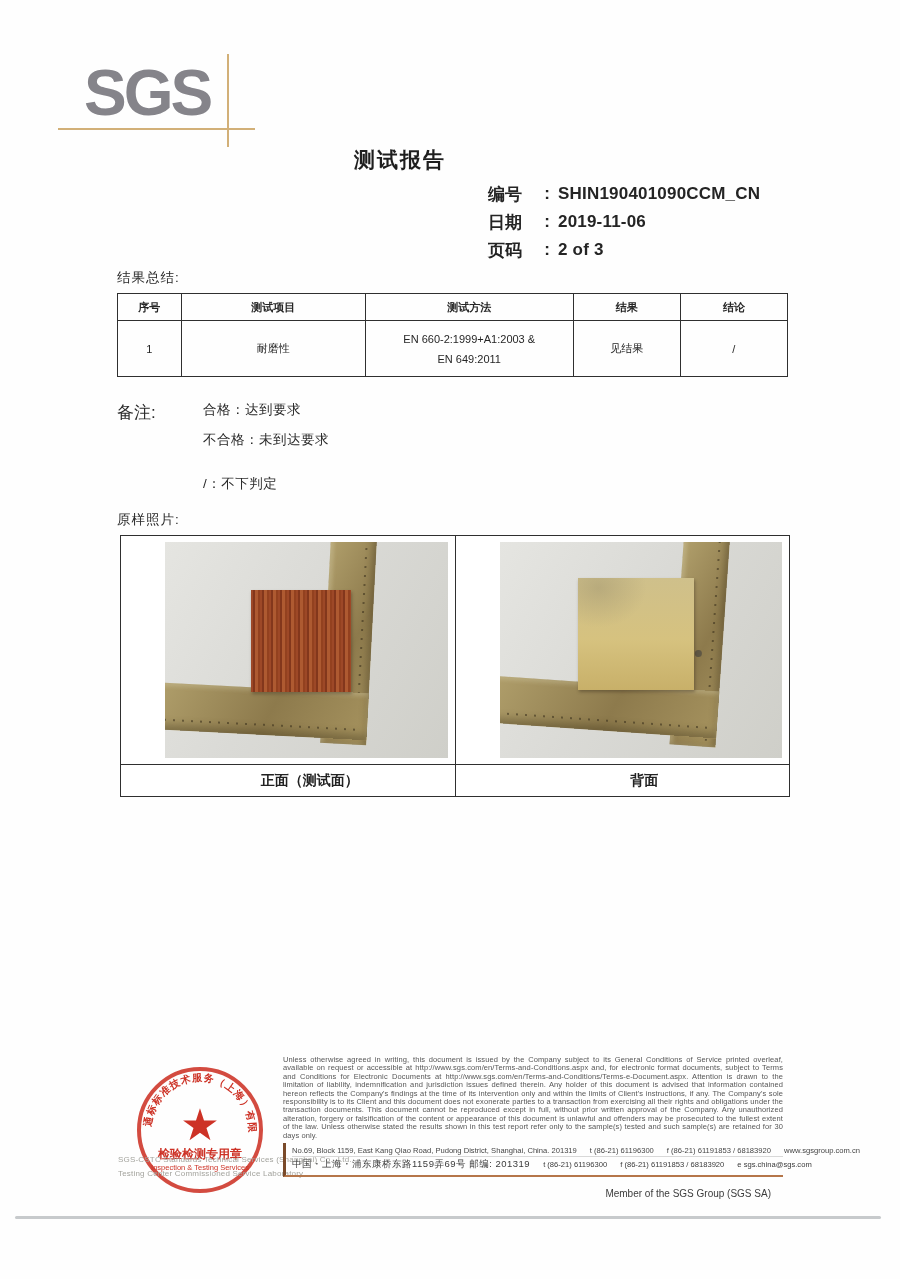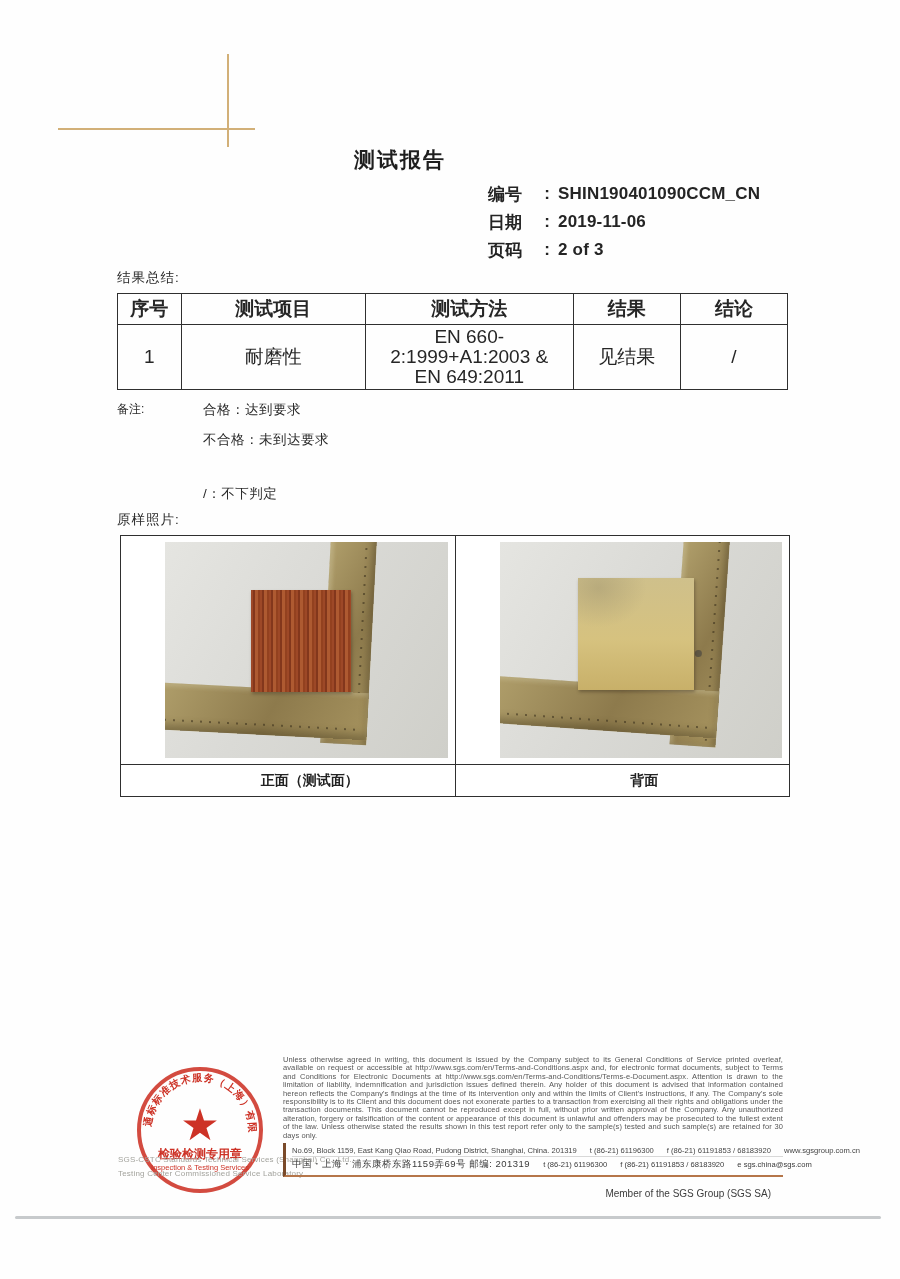--- a/index.html
+++ b/index.html
@@ -17,27 +17,27 @@
   .meta-row { display:flex; height:28px; align-items:center; font-size:17px; font-weight:bold; color:#242424; }
   .meta-label { width:48px; }
   .meta-colon { width:22px; text-align:center; }
   .meta-value { letter-spacing:.2px; }
 
   
   .section-label { position:absolute; font-size:13.5px; color:#2a2a2a; letter-spacing:1px;text-align:right; }
   .lbl-summary { left:117px; top:269px; }
   table.results { position:absolute; left:117px; top:293px; width:671px; border-collapse:collapse; table-layout:fixed; }
   table.results th, table.results td { border:1.6px solid #2f2f2f; text-align:center; vertical-align:middle;
-      font-size:19px; color:#262626; padding:2px 4px; }
+      font-size:11px; color:#262626; padding:2px 4px; }
   table.results th { height:27px; font-weight:bold; }
   table.results td { height:56px; }
   .method-cell div { line-height:20px; }
 
   
-  .remark-label { position:absolute; left:117px; top:401px; font-size:12px; color:#2a2a2a; }
+  .remark-label { position:absolute; left:117px; top:401px; font-size:17px; color:#2a2a2a; }
   .remark-item { position:absolute; left:203px; font-size:13.5px; color:#2a2a2a; letter-spacing:.5px; }
 
   
   .lbl-photos { left:117px; top:511px; }
   table.photos { position:absolute; left:120px; top:535px; width:670px; border-collapse:collapse; table-layout:fixed; }
   table.photos td { border:1.6px solid #2f2f2f; background:#ffffff;padding-left:44px; }
   td.photo-cell { padding:6px 7px; height:229px; }
   td.caption-cell { height:32px; text-align:center; font-size:14px; font-weight:bold; color:#222; }
   .photo { position:relative; width:100%; height:216px; overflow:hidden;
            background:linear-gradient(120deg,#e5e5e1 0%,#dadad6 45%,#cfcfc9 100%); }
@@ -78,20 +78,21 @@
   .addr-row.cn { font-size:7.6px; color:#3a3a3a; height:15px; }
   .addr-cn-main { font-size:9.5px; font-weight:normal; letter-spacing:.5px;text-align:right; }
   .member { margin-top:11px; text-align:right; padding-right:12px; font-size:10px; color:#3c3c3c; }
   .page-edge { position:absolute; left:15px; top:1216px; width:866px; height:3px; background:#c7cacc; border-radius:2px; }
 </style>
 </head>
 <body>
 
 <div class="page">
 
+  <div class="logo-text">SGS</div>
   <div class="logo-line-h"></div>
   <div class="logo-line-v"></div>
   <div class="report-title">测试报告</div>
 
   <div class="meta">
     <div class="meta-row">
       <span class="meta-label">编号</span>
       <span class="meta-colon">:</span>
       <span class="meta-value">SHIN190401090CCM_CN</span>
     </div>
@@ -133,21 +134,21 @@
       </td>
       <td>见结果</td>
       <td>/</td>
     </tr>
   </tbody>
     </table>
 
   <div class="remark-label">备注:</div>
   <div class="remark-item" style="top:401px;">合格：达到要求</div>
   <div class="remark-item" style="top:431px;">不合格：未到达要求</div>
-  <div class="remark-item" style="top:485px;">/：不下判定</div>
+  <div class="remark-item" style="top:475px;">/：不下判定</div>
 
   <div class="section-label lbl-photos">原样照片:</div>
   <table class="photos">
     <tbody>
         <tr>
       <td class="photo-cell">
         <div class="photo photo-front">
           <div class="ruler-group">
             <div class="arm arm-v"></div>
             <div class="arm arm-h"></div>

